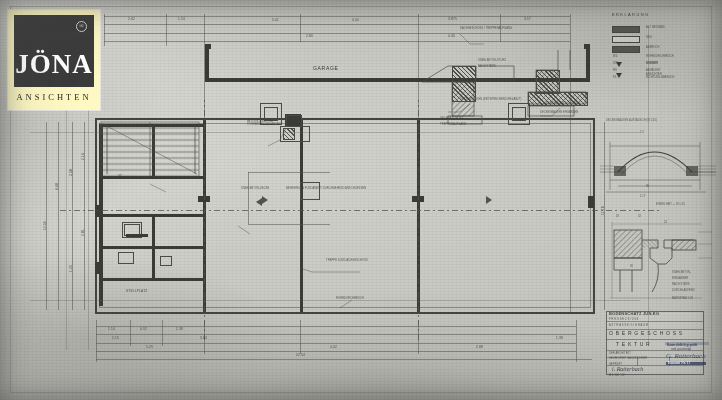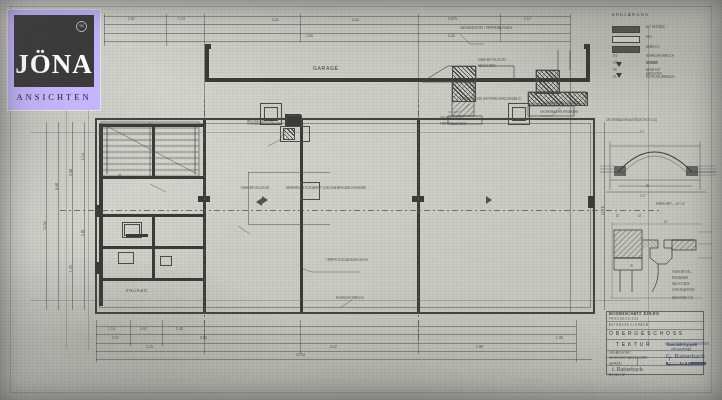--- a/index.html
+++ b/index.html
@@ -77,21 +77,21 @@
   }
   .t2{font-size:2.6px;letter-spacing:.1px;color:rgba(64,64,61,.85);}
   .t3{font-size:3.2px;letter-spacing:.2px;color:rgba(60,60,57,.9);}
   .t4{font-size:4px;letter-spacing:.3px;color:rgba(55,55,52,.92);}
   .t5{font-size:5px;letter-spacing:.7px;color:rgba(48,48,45,.95);}
   .rot{transform:rotate(-90deg);}
 
   
   #logo{
     position:absolute;left:8px;top:10px;width:92px;height:100px;
-    background:#c4b5fd;
+    background:#fef9c3;
     box-shadow:0 0 0 1px rgba(255,255,255,.5);
   }
   #logoBox{
     position:absolute;left:6px;top:5px;width:80px;height:72px;
     background:#3b3b3b;
   }
   #logoWord{
     position:absolute;left:0;right:0;top:34px;text-align:center;
     font-family:"Liberation Serif",serif;font-weight:bold;
     font-size:27px;color:#ffffff;letter-spacing:1px;
@@ -124,21 +124,21 @@
     border:1px solid rgba(70,70,66,.75);
     background:rgba(255,255,255,.10);
   }
   .tbline{position:absolute;left:0;right:0;height:1px;background:rgba(70,70,66,.5);}
   #stamp{
     position:absolute;left:665px;top:342px;width:46px;height:26px;
     color:#2f3a52;font-family:"Liberation Serif",serif;
   }
   .sigtxt{
     position:absolute;font-family:"Liberation Serif",serif;
-    color:rgba(45,45,55,.85);white-space:nowrap;
+    font-style:italic;color:rgba(45,45,55,.85);white-space:nowrap;
   }
   .sigblue{color:rgba(40,52,86,.85);}
   .stampbar{position:absolute;background:rgba(40,52,86,.75);height:3px;}
 
   
   #archSvg{position:absolute;left:600px;top:128px;}
   #sectSvg{position:absolute;left:602px;top:214px;}
   #stairSvg{position:absolute;left:95px;top:118px;}
   #detSvg{position:absolute;left:418px;top:36px;}
 </style>

